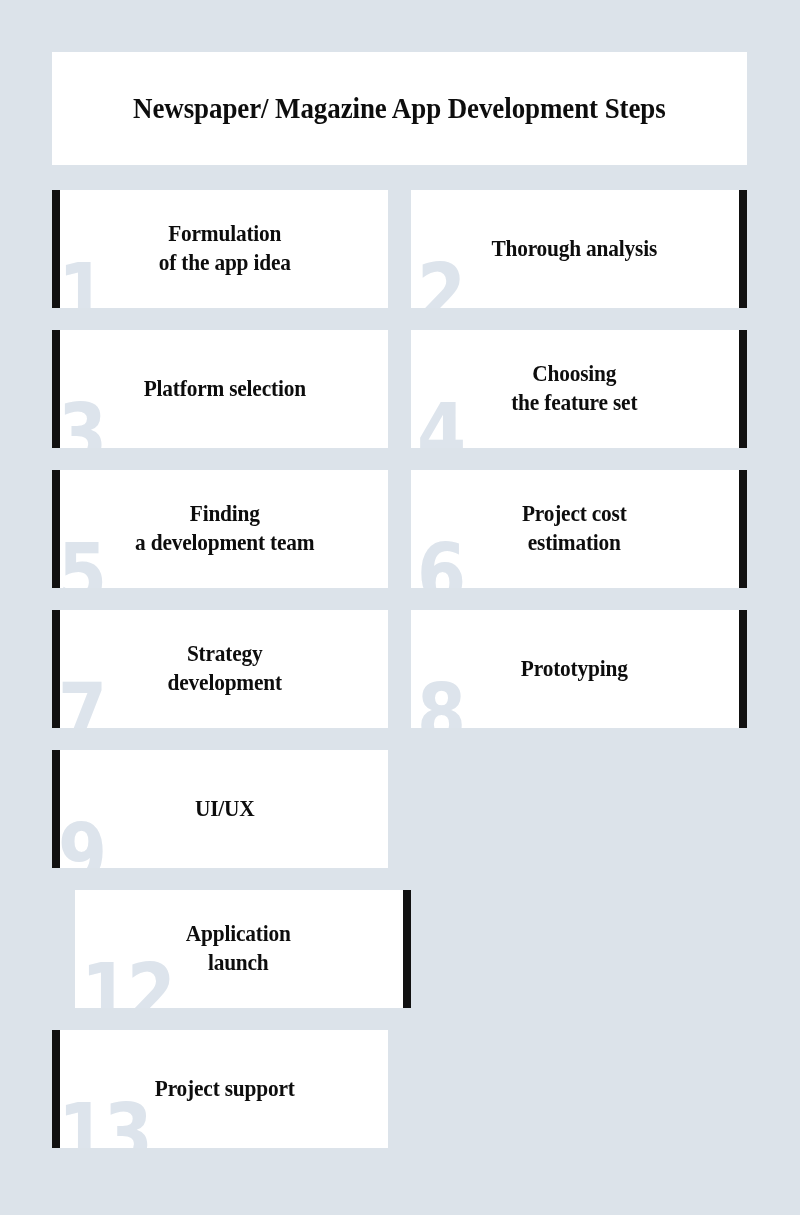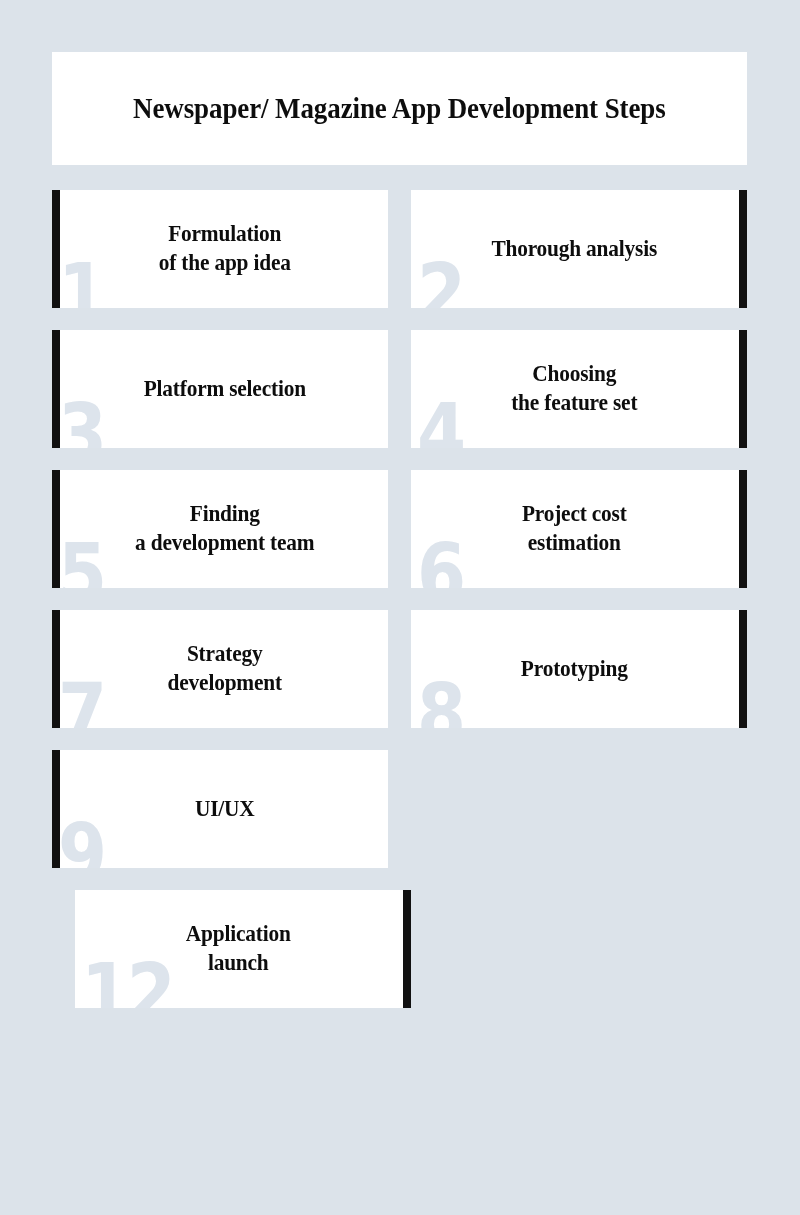--- a/index.html
+++ b/index.html
@@ -207,17 +207,22 @@
       </div>
       <div class="step-row">
         <div class="step-card right">
           <div class="accent-bar"></div>
           <div class="step-number">12</div>
           <div class="step-label">Application
 launch</div>
         </div>
       </div>
       <div class="step-row">
+        <div class="step-card left">
+          <div class="accent-bar"></div>
+          <div class="step-number">13</div>
+          <div class="step-label">Project support</div>
+        </div>
         <div class="step-card right spacer"></div>
       </div>
     </div>
 
 </div>
 
 </body></html>

